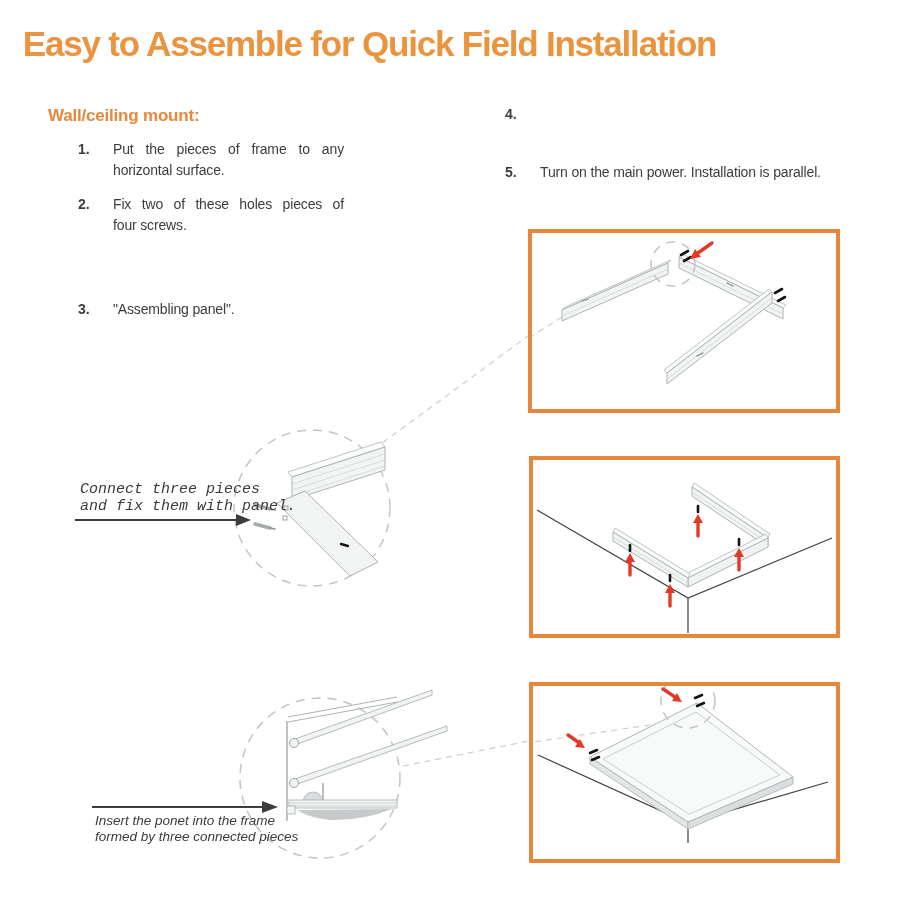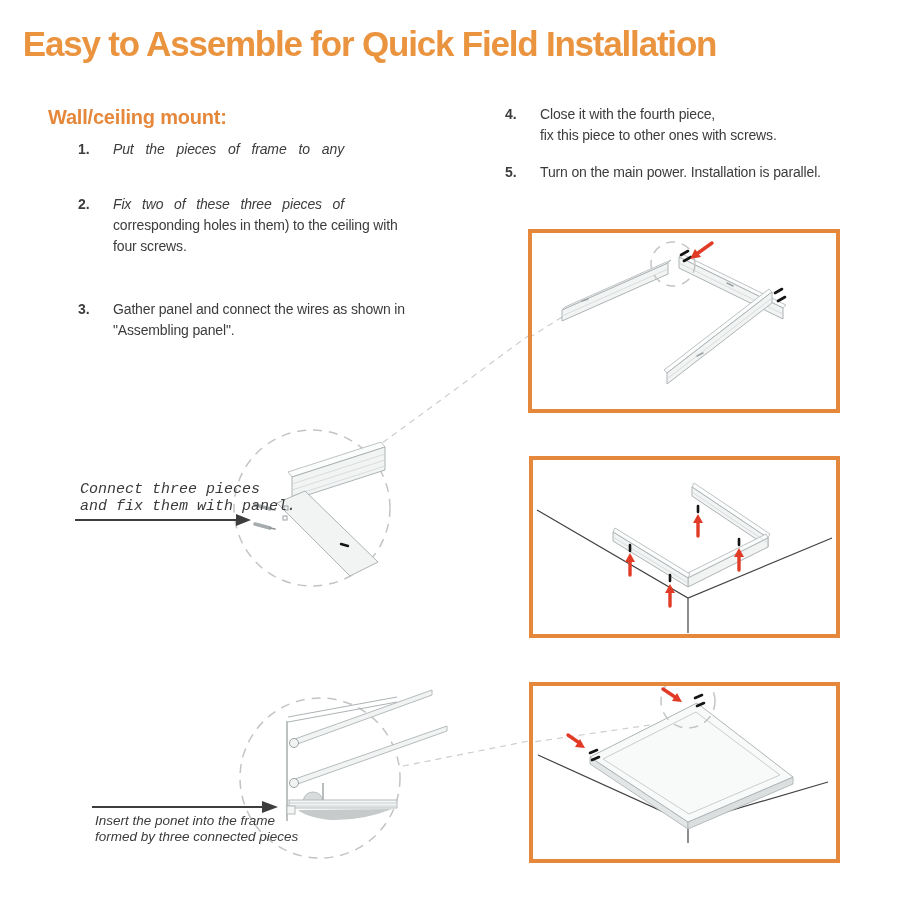--- a/index.html
+++ b/index.html
@@ -13,27 +13,27 @@
   body{
     width:900px;height:900px;position:relative;overflow:hidden;
     font-family:"Liberation Sans", sans-serif;color:var(--text-dark);
   }
   .title{
     position:absolute;top:24px;left:0;width:739px;text-align:center;
     font-size:35px;font-weight:bold;letter-spacing:-1.2px;color:var(--title-orange);
     z-index:3;white-space:nowrap;
   }
   .heading{
-    position:absolute;left:48px;top:106px;font-size:20px;font-weight:bold;
+    position:absolute;left:48px;top:106px;font-size:17px;font-weight:bold;
     color:var(--accent-orange);z-index:3;letter-spacing:-0.2px;
   }
   .step{position:absolute;display:flex;z-index:3;font-size:14px;line-height:21px;letter-spacing:-0.15px;}
   .step .num{width:35px;font-weight:bold;flex:none;}
   .ln{display:block;white-space:nowrap;}
-  .ln.j{width:231px;white-space:normal;text-align:justify;text-align-last:justify;font-style:italic;}
+  .ln.j{width:231px;white-space:normal;text-align:justify;text-align-last:justify;}
   .s1{left:78px;top:139px;}
   .s2{left:78px;top:194px;}
   .s3{left:78px;top:299px;}
   .s4{left:505px;top:104px;}
   .s5{left:505px;top:162px;}
   .clabel{position:absolute;z-index:3;font-style:italic;color:#3b3b3b;}
   .c1{left:80px;top:481px;font-size:15px;line-height:17px;font-family:Liberation Mono, monospace;}
   .c2{left:95px;top:765px;font-size:13.5px;line-height:15.5px;margin-top:48px;}
   .overlay{position:absolute;left:0;top:0;z-index:1;}
   .obox{
@@ -61,46 +61,41 @@
 </head>
 <body>
 
 <div class="title">Easy to Assemble for Quick Field Installation</div>
 <div class="heading">Wall/ceiling mount:</div>
 
 <div class="step s1">
   <span class="num">1.</span>
   <span class="lines">
     <span class="ln j">Put the pieces of frame to any</span>
+    <span class="ln">horizontal surface.</span>
   </span>
 </div>
 
 <div class="step s2">
   <span class="num">2.</span>
   <span class="lines">
-    <span class="ln j">Fix two of these three pieces of</span>
-    <span class="ln">corresponding holes in them) to the ceiling with</span>
+    <span class="ln j">Fix two of these holes pieces of</span>
     <span class="ln">four screws.</span>
   </span>
 </div>
 
 <div class="step s3">
   <span class="num">3.</span>
   <span class="lines">
-    <span class="ln">Gather panel and connect the wires as shown in</span>
     <span class="ln">"Assembling panel".</span>
   </span>
 </div>
 
 <div class="step s4">
   <span class="num">4.</span>
-  <span class="lines">
-    <span class="ln">Close it with the fourth piece,</span>
-    <span class="ln">fix this piece to other ones with screws.</span>
-  </span>
 </div>
 
 <div class="step s5">
   <span class="num">5.</span>
   <span class="lines">
     <span class="ln">Turn on the main power. Installation is parallel.</span>
   </span>
 </div>
 
 <div class="clabel c1">

